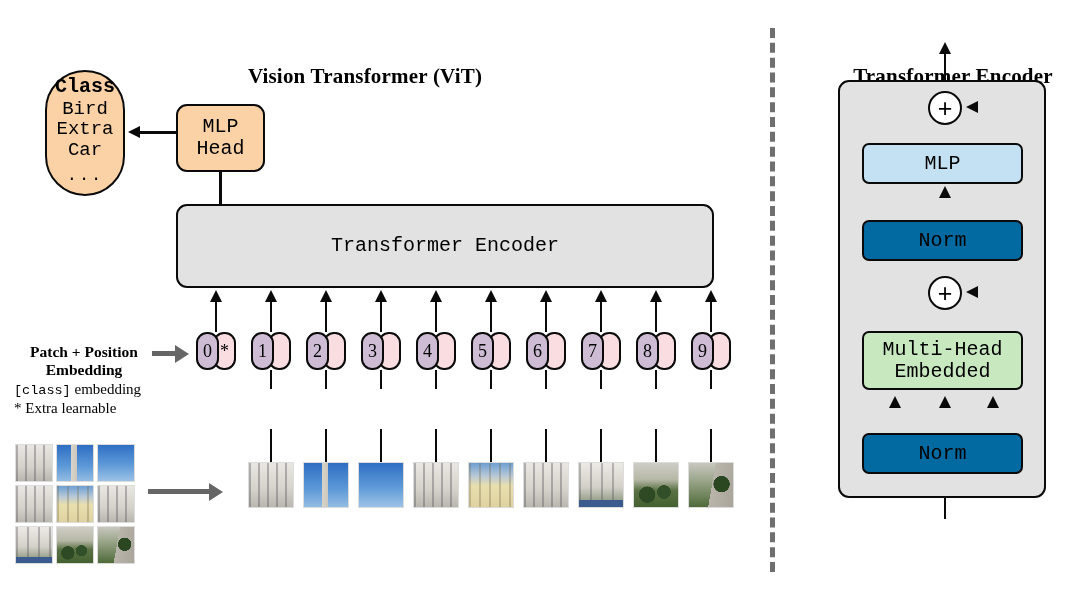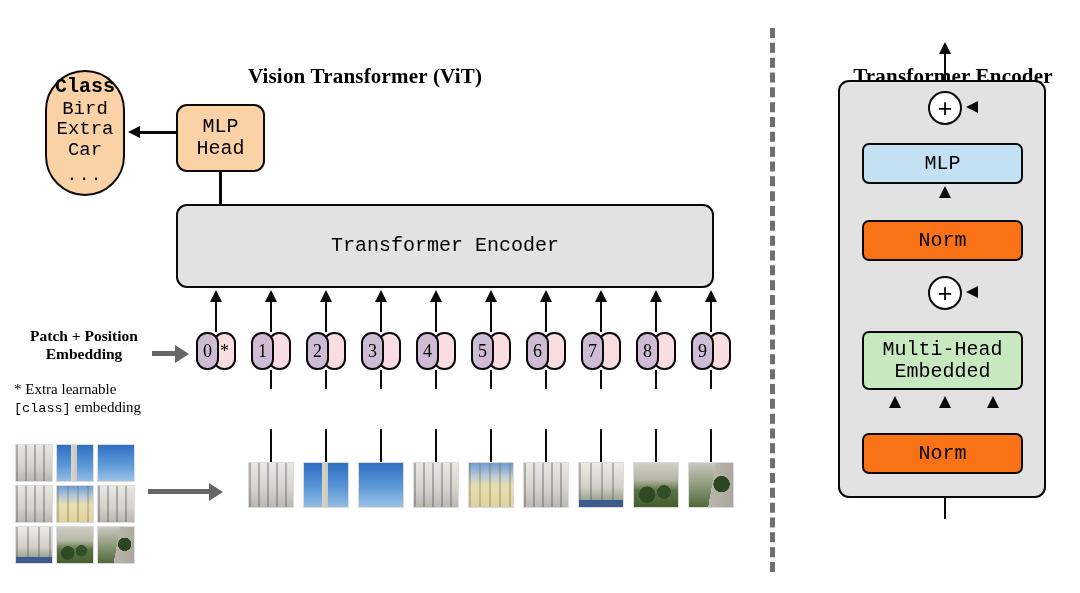--- a/index.html
+++ b/index.html
@@ -35,21 +35,21 @@
     justify-content: center;
     text-align: center;
     line-height: 1.08;
     z-index: 3;
     font-family: Liberation Mono, monospace;
   }
   .orange { background: #fad2a6; }
   .pink   { background: #fadde1; }
   .gray   { background: #e2e2e2; }
   .blue   { background: #c3e1f2; }
-  .yellow { background: #f97316; }
+  .yellow { background: #0369a1; }
   .green  { background: #c8e8c0; }
 
   .r6  { border-radius: 7px; }
   .r10 { border-radius: 11px; }
   .pill { border-radius: 999px; }
 
   
   #class-pill { flex-direction: column; font-size: 19px; padding-bottom: 4px; }
   #class-pill .hd { font-weight: bold; font-size: 20px; margin-bottom: 1px; }
   #class-pill .dots { letter-spacing: 2px; margin-top: 7px; font-size: 17px; }
@@ -191,29 +191,29 @@
     <div>Head</div>
   </div>
 
   <div class="ln lnv" style="left:219px; top:171px; height:35px;"></div>
 
   <div class="node gray r10" style="left:176px; top:204px; width:538px; height:84px; font-size:20px;">
     <span>Transformer Encoder</span>
   </div>
 
 
-  <div class="abs lbl-bold" style="left:8px; top:327px; width:152px;">
+  <div class="abs lbl-bold" style="left:8px; top:343px; width:152px;">
     <div>Patch + Position</div>
     <div>Embedding</div>
   </div>
   <div class="gray-arrow" style="left:152px; top:351px; width:24px;"></div>
 
   <div class="abs note" style="left:14px; top:380px; width:180px;">
+    <div><span class="mono">[class]</span><span> embedding</span></div>
     <div>* Extra learnable</div>
-    <div><span class="mono">[class]</span><span> embedding</span></div>
   </div>
 
   <div class="abs" style="left:15px; top:444px; width:122px; height:122px;">
     <div class="patch p-facade" style="left:0px;  top:0px;  width:38px; height:38px;"></div>
     <div class="patch p-tower" style="left:41px; top:0px;  width:38px; height:38px;"></div>
     <div class="patch p-sky" style="left:82px; top:0px;  width:38px; height:38px;"></div>
     <div class="patch p-facade" style="left:0px;  top:41px; width:38px; height:38px;"></div>
     <div class="patch p-dome" style="left:41px; top:41px; width:38px; height:38px;"></div>
     <div class="patch p-facade" style="left:82px; top:41px; width:38px; height:38px;"></div>
     <div class="patch p-street" style="left:0px;  top:82px; width:38px; height:38px;"></div>

